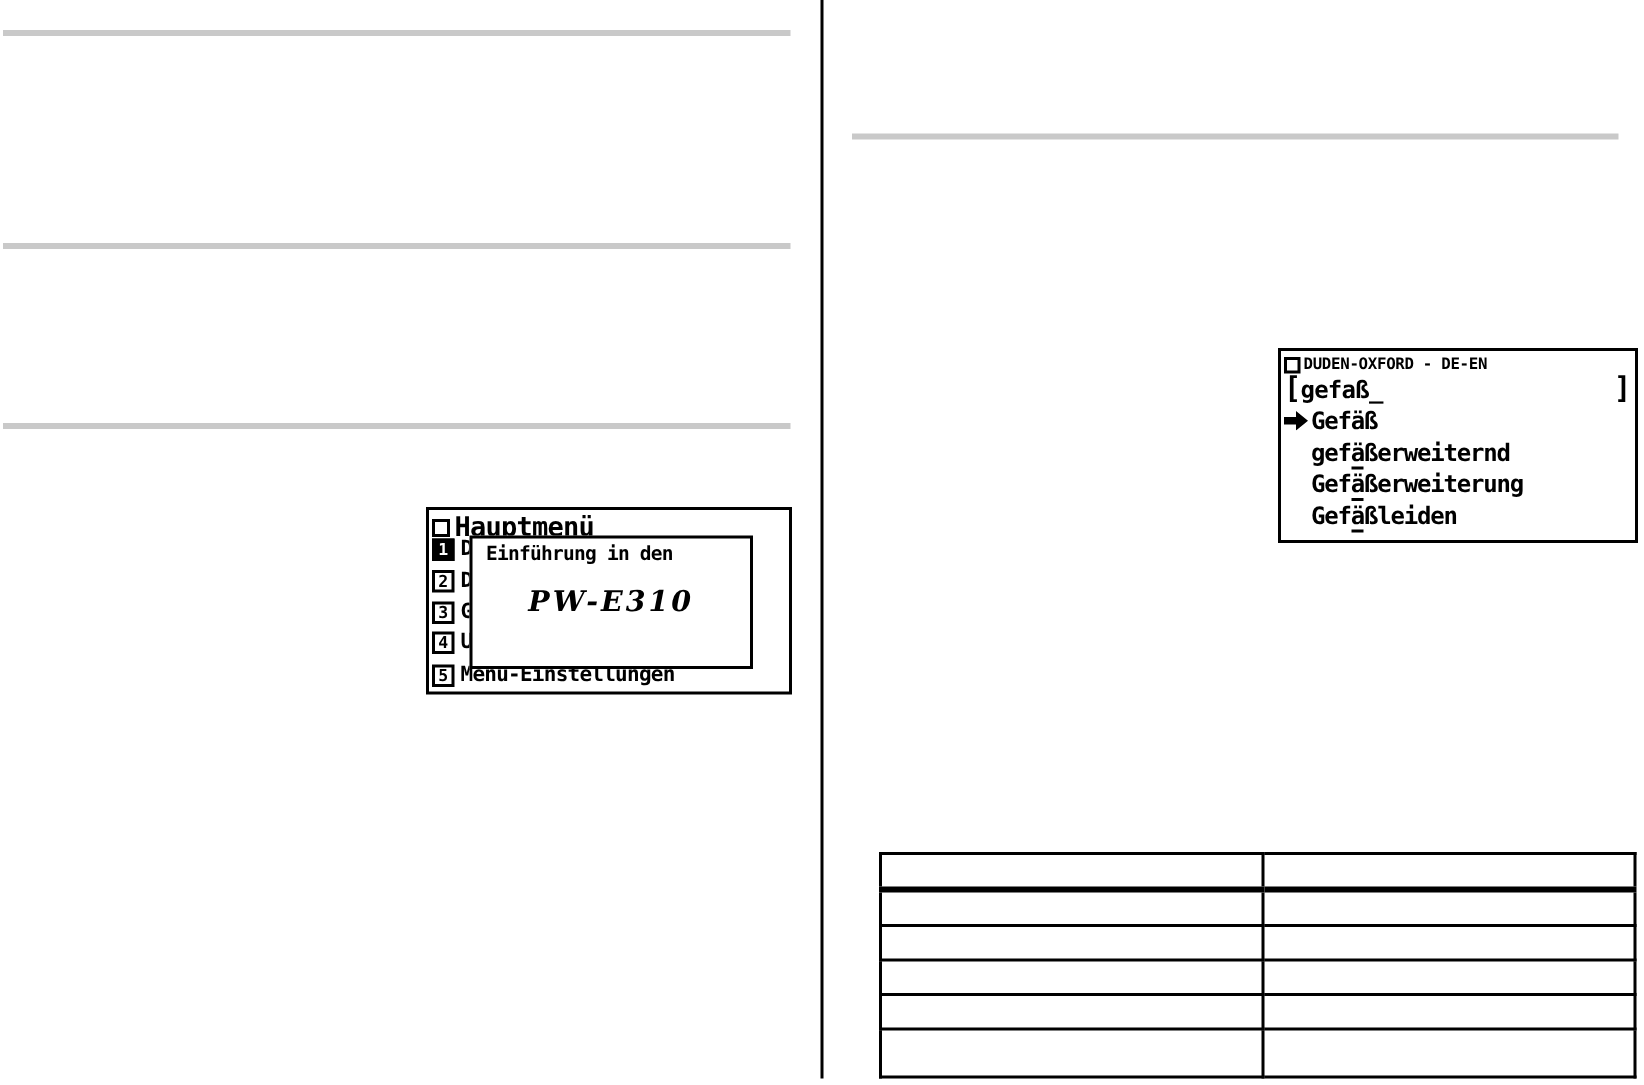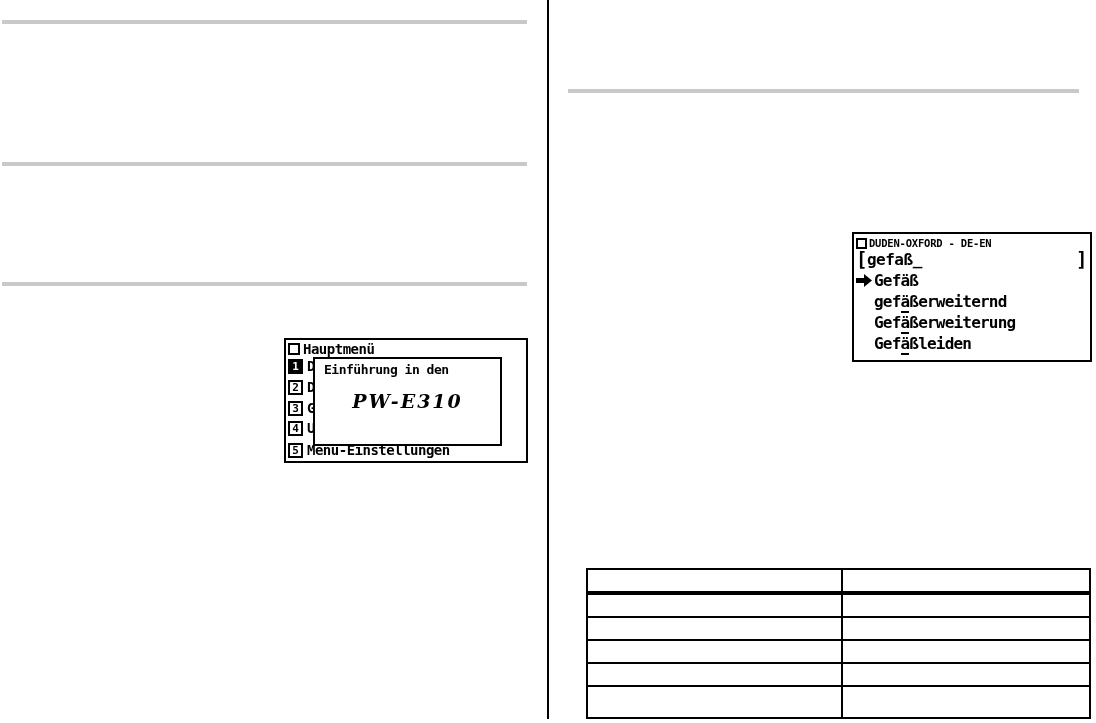--- a/index.html
+++ b/index.html
@@ -15,21 +15,21 @@
   #divider{position:absolute;left:547px;top:0;width:2px;height:719px;background:#000;}
 
   
   .lcd{font-family:"DejaVu Sans Mono","Liberation Mono",monospace;font-weight:bold;color:#000;}
 
   
   #screen1{position:absolute;left:284px;top:338px;width:244px;height:125px;
            border:2px solid #000;background:#fff;box-sizing:border-box;}
   #screen1 .inner{position:relative;width:100%;height:100%;}
   .scr-header{position:absolute;display:flex;align-items:center;gap:3px;}
-  #screen1 .scr-header{left:2px;top:1px;font-size:14px;letter-spacing:-0.5px;}
+  #screen1 .scr-header{left:2px;top:1px;font-size:18px;letter-spacing:-0.5px;}
   .tsq{display:inline-block;box-sizing:border-box;border:2px solid #000;background:#fff;}
   #screen1 .tsq{width:12px;height:12px;}
   .mrow{position:absolute;left:2px;display:flex;align-items:center;gap:4px;height:16px;}
   .numbox{width:15px;height:15px;box-sizing:border-box;border:2px solid #000;
           display:flex;align-items:center;justify-content:center;
           font-family:"DejaVu Sans Mono",monospace;font-weight:bold;font-size:11px;flex:0 0 auto;}
   .numbox.sel{background:#000;color:#fff;}
   .mlabel{font-size:14px;letter-spacing:-0.5px;white-space:nowrap;}
 
   #popup{position:absolute;left:27px;top:17px;width:189px;height:89px;z-index:2;

